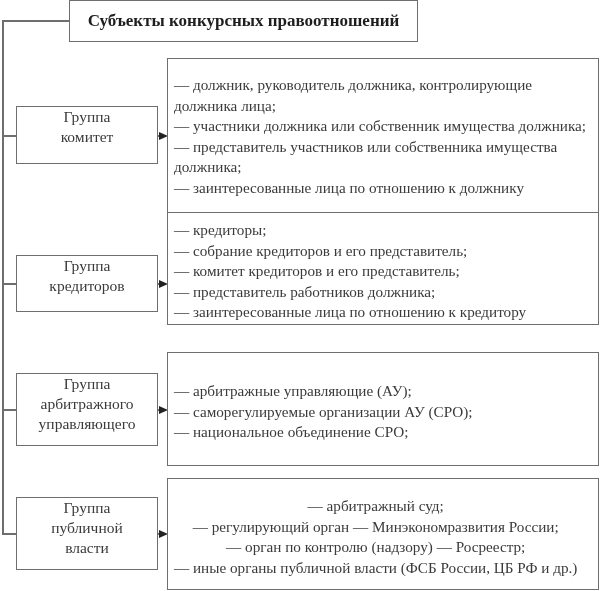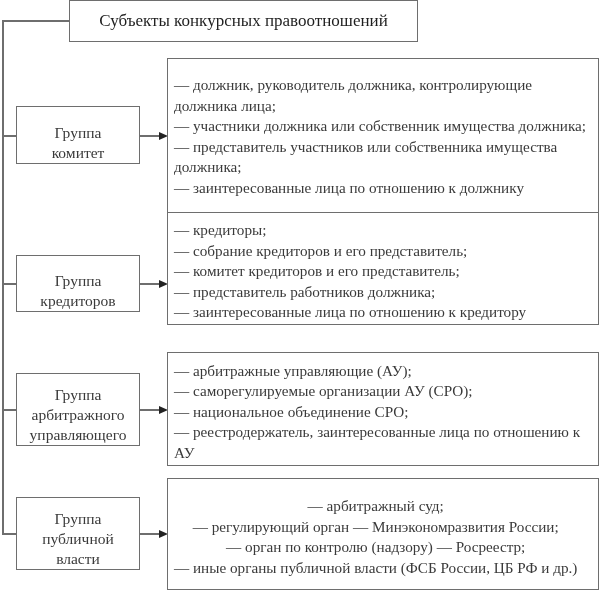--- a/index.html
+++ b/index.html
@@ -1,22 +1,22 @@
 <!DOCTYPE html>
 <html><head>
   <meta charset="utf-8">
   <style>
     html, body { margin: 0; padding: 0; background: #ffffff; }
     body { width: 600px; height: 591px; position: relative; overflow: hidden;
            font-family: "Liberation Serif", "DejaVu Serif", serif; color: #3a3a3a; }
     .box { position: absolute; box-sizing: border-box; border: 1.5px solid #6e6e6e; background: #fff; }
     .title-box { left: 69px; top: 0px; width: 349px; height: 42px;
                  display: flex; align-items: center; justify-content: center;
-                 font-weight: normal; font-size: 17px; color: #1e1e1e; }
-    .group-box { left: 16px; width: 124px; display: flex; align-items: flex-end; justify-content: center;
+                 font-weight: bold; font-size: 17px; color: #1e1e1e; }
+    .group-box { left: 16px; width: 142px; display: flex; align-items: flex-start; justify-content: center;
                  text-align: center; font-size: 15.5px; line-height: 20px; color: #3a3a3a; }
     .desc-box { left: 167px; width: 432px; padding: 6px 6px 0 6px;
                 font-size: 15.2px; line-height: 20.5px; color: #3a3a3a; display: flex; align-items: center; }
     .desc-list { margin: 0; padding: 0; list-style: none; }
     .desc-list li { margin: 0; padding: 0; }
     .line { position: absolute; background: #6e6e6e; }
     .arrow-head { position: absolute; width: 0; height: 0;
                   border-top: 4px solid transparent; border-bottom: 4px solid transparent;
                   border-left: 9px solid #222; }
   </style>
@@ -78,21 +78,20 @@
     <div>Группа</div>
     <div>арбитражного</div>
     <div>управляющего</div>
   </div>
 </div>
 <div class="box desc-box" style="top:352px; height:114px;">
   <ul class="desc-list">
     <li>— арбитражные управляющие (АУ);</li>
     <li>— саморегулируемые организации АУ (СРО);</li>
     <li>— национальное объединение СРО;</li>
-    <li>— реестродержатель, заинтересованные лица по отношению к АУ</li>
   </ul>
 </div>
 
 <div class="box group-box" style="top:497px; height:73px;">
   <div>
     <div>Группа</div>
     <div>публичной</div>
     <div>власти</div>
   </div>
 </div>

